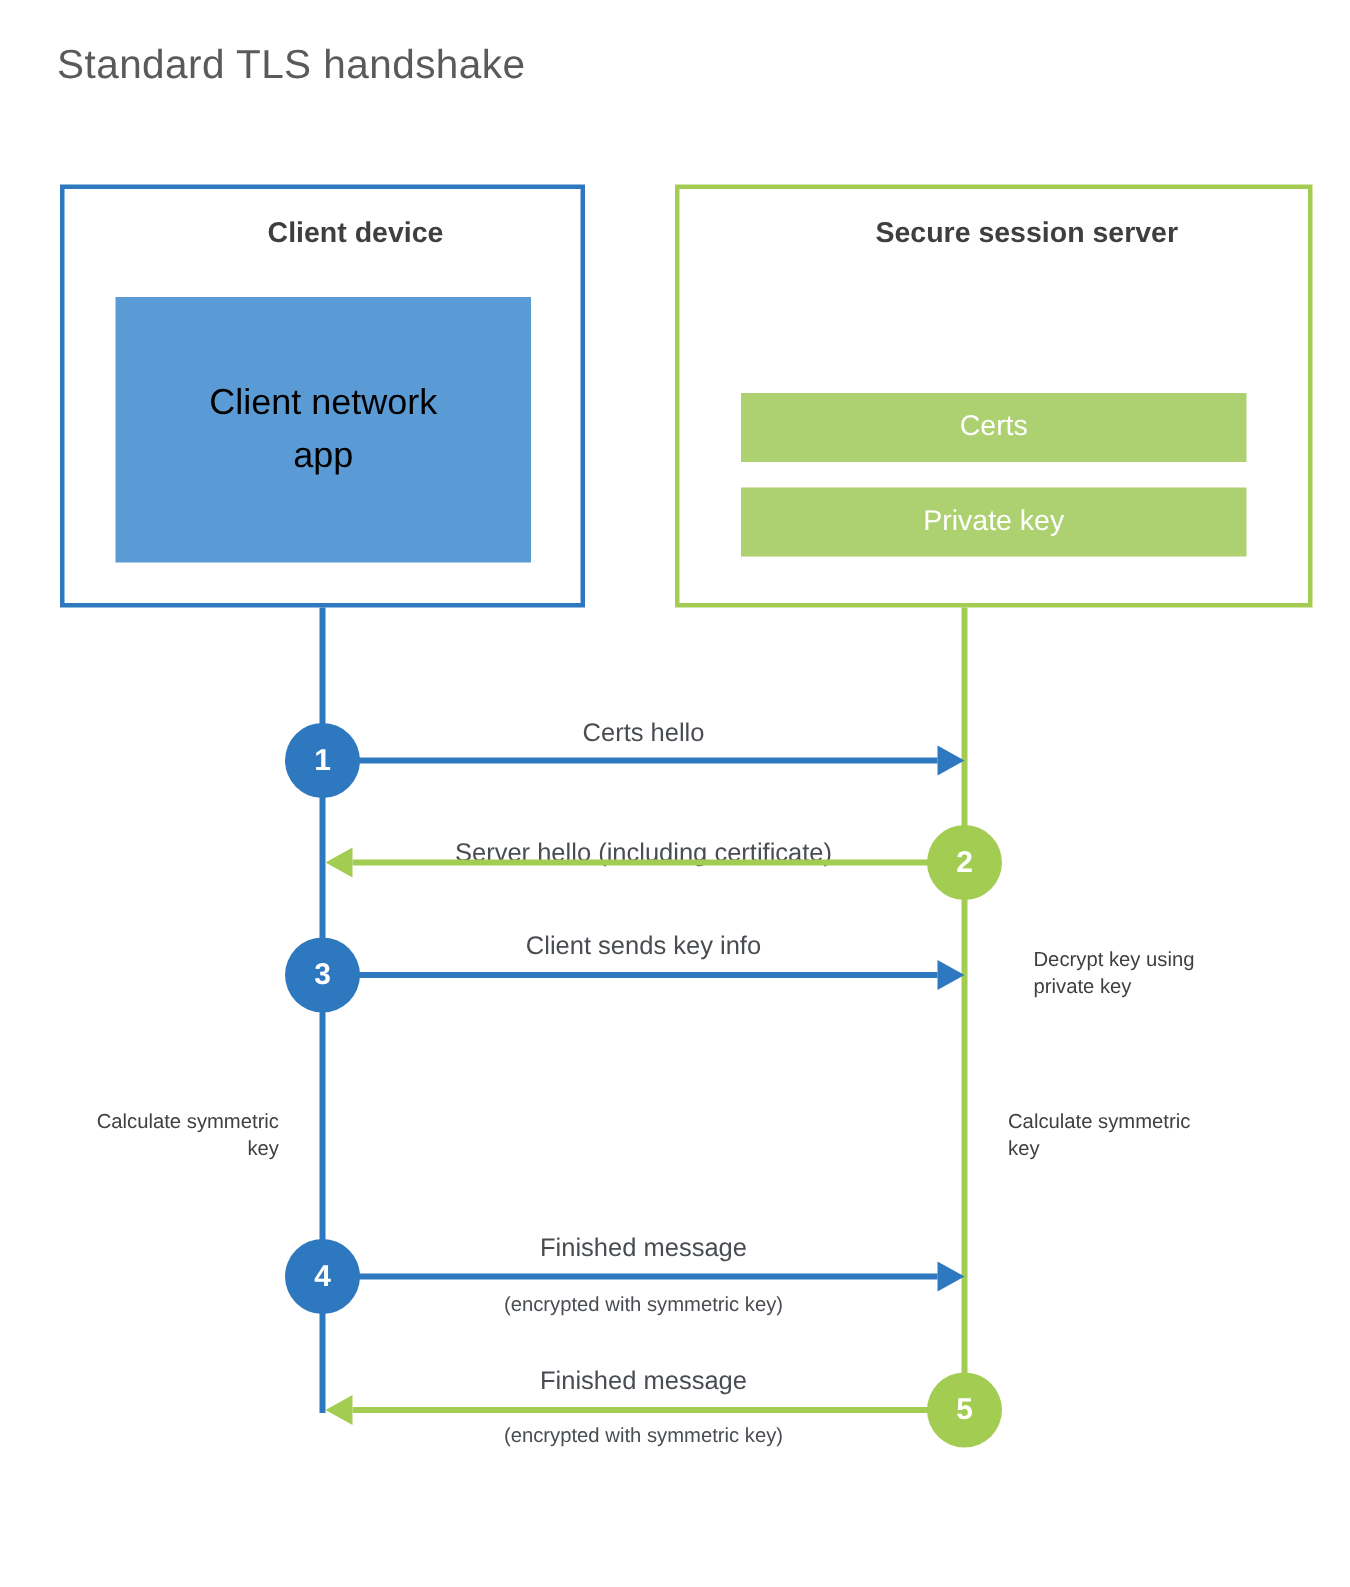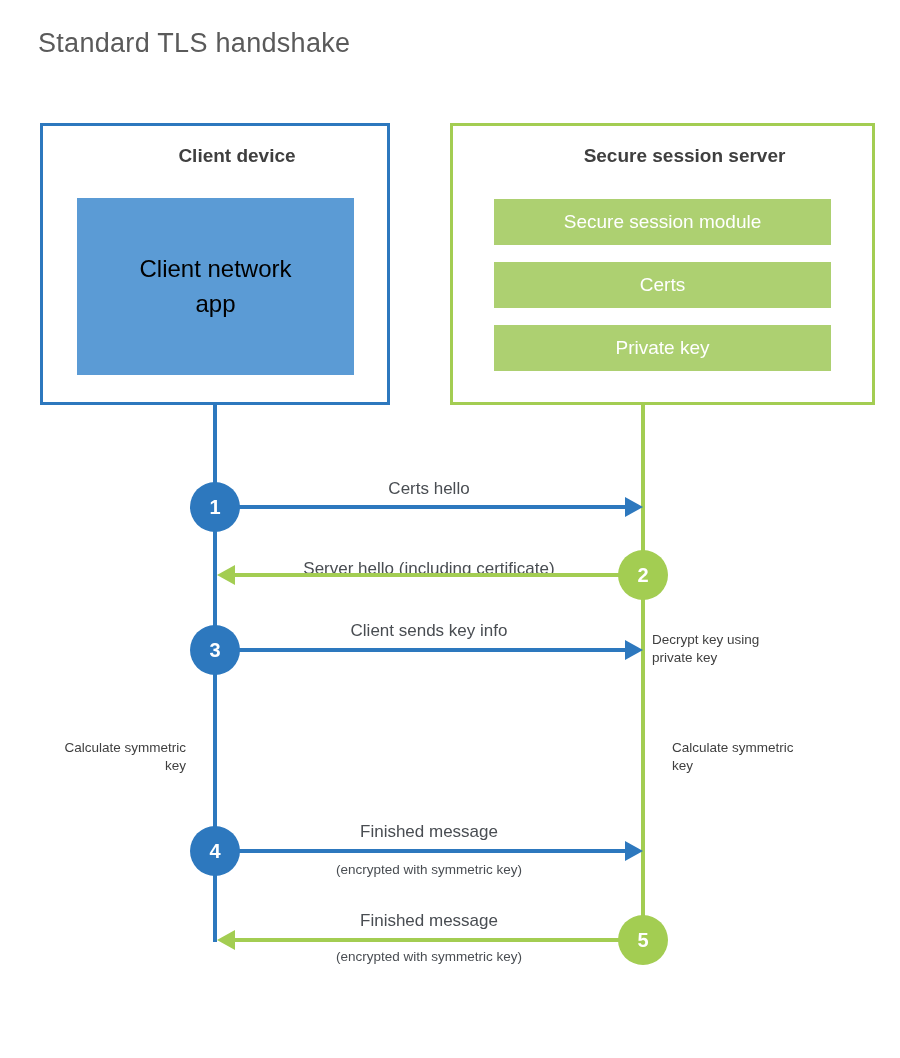--- a/index.html
+++ b/index.html
@@ -92,40 +92,39 @@
     position:absolute;left:215px;width:428px;text-align:center;
     font-size:13.5px;color:var(--text-label);
   }
   .l1{top:479px;} .l2{top:547px;margin-top:12px;} .l3{top:621px;} .s3{top:659px;}
   .l4{top:822px;} .s4{top:862px;} .l5{top:911px;} .s5{top:949px;}
 
   
   .side-note{
     position:absolute;font-size:13.5px;line-height:1.35;color:var(--text-dark);
   }
-  .note-decrypt{left:652px;top:631px;width:150px;text-align:left;}
+  .note-decrypt{left:689px;top:631px;width:150px;text-align:left;}
   .note-calc-left{left:62px;top:739px;width:124px;text-align:right;}
   .note-calc-right{left:672px;top:739px;width:124px;text-align:left;}
 </style>
 </head>
 <body>
 
 <div class="canvas">
 
   <div class="page-title">Standard TLS handshake</div>
 
   <div class="actor-box client-box">
     <div class="actor-title">Client device</div>
     <div class="client-app">Client network
 app</div>
   </div>
 
   <div class="actor-box server-box">
     <div class="actor-title">Secure session server</div>
-    <div class="server-bar b1">Secure session module</div>
     <div class="server-bar b2">Certs</div>
     <div class="server-bar b3">Private key</div>
   </div>
 
   <div class="lifeline blue"></div>
   <div class="lifeline green"></div>
 
   <div class="msg-label l1">Certs hello</div>
   <div class="arrow-line blue a1-line"></div>
   <div class="arrow-head right a1-head"></div>

